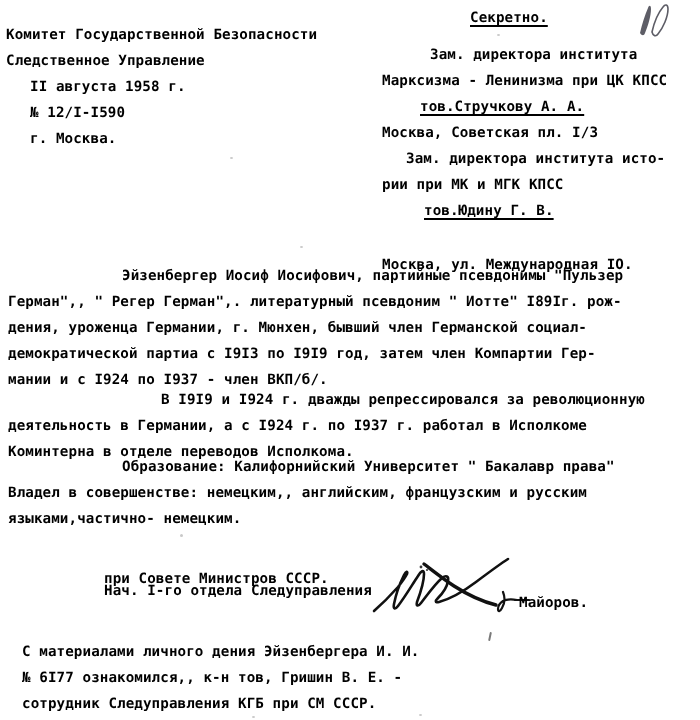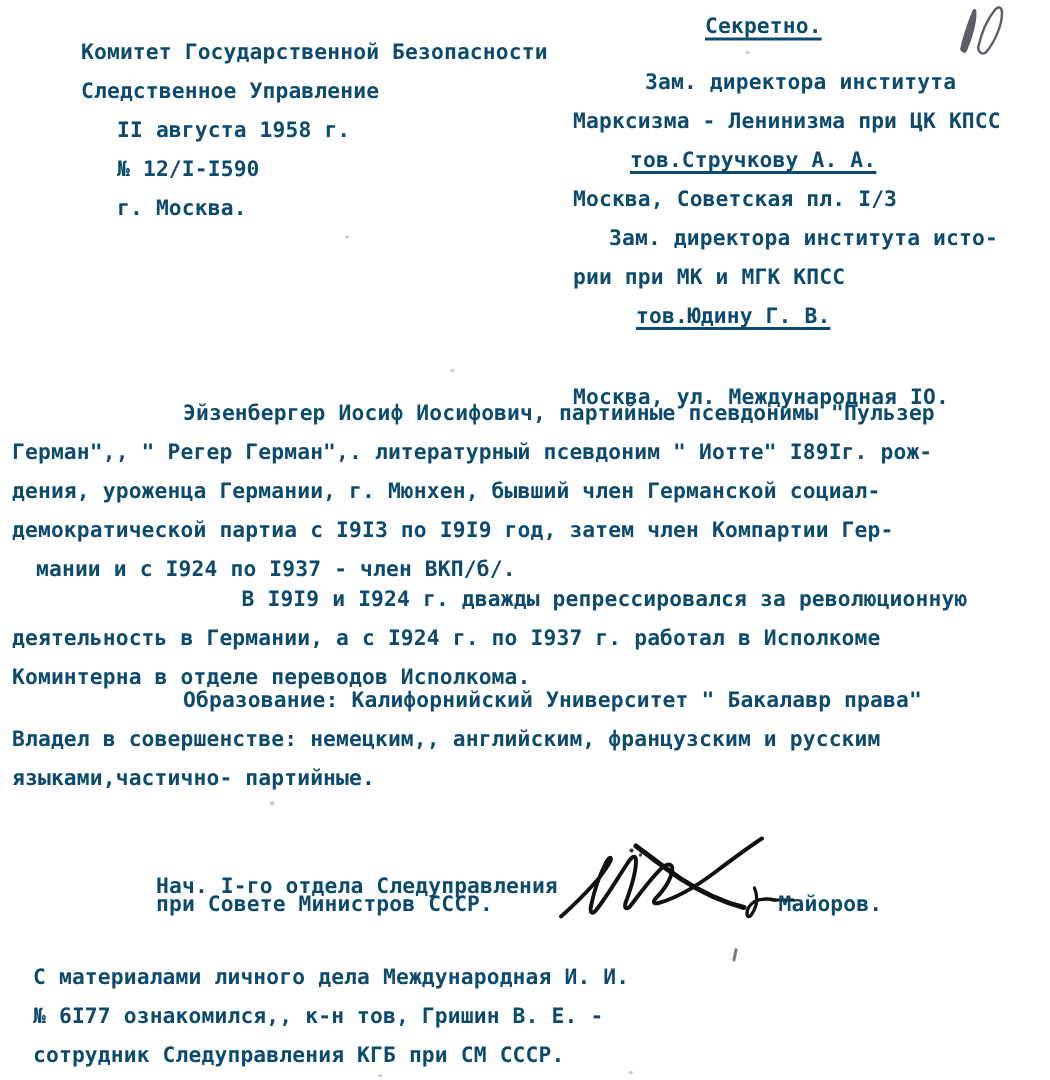--- a/index.html
+++ b/index.html
@@ -18,30 +18,30 @@
     -webkit-font-smoothing: none;
   }
   
   .tl {
     position: absolute;
     white-space: pre;
     font-family: "DejaVu Sans Mono", "Liberation Mono", monospace;
     font-size: 14.2px;
     line-height: 16px;
     letter-spacing: 0.1px;
-    color: #0c4a6e;
+    color: #000000;
     font-weight: 600;
     text-rendering: geometricPrecision;
   }
   .u {
     text-decoration: underline;
     text-decoration-thickness: 1.6px;
     text-underline-offset: 3px;
   }
-  .hdr-left .tl { font-size: 14.2px; margin-left: 48px; }
+  .hdr-left .tl { font-size: 14.2px; }
 
   
   .hand-mark {
     position: absolute;
     left: 632px;
     top: 2px;
     width: 44px;
     height: 38px;
   }
   .hand-mark svg { display: block; }
@@ -95,38 +95,38 @@
     <div class="tl" style="left:382px; top:177px;">рии при МК и МГК КПСС</div>
     <div class="tl u" style="left:424px; top:203px;">тов.Юдину Г. В.</div>
     <div class="tl" style="left:382px; top:229px;margin-top:28px;">Москва, ул. Международная IO.</div>
   </div>
 
   <div>
     <div class="tl" style="left:122px; top:268px;">Эйзенбергер Иосиф Иосифович, партийные псевдонимы "Пульзер</div>
     <div class="tl" style="left:8px;  top:294px;">Герман",, " Регер Герман",. литературный псевдоним " Иотте" I89Iг. рож-</div>
     <div class="tl" style="left:8px;  top:320px;">дения, уроженца Германии, г. Мюнхен, бывший член Германской социал-</div>
     <div class="tl" style="left:8px;  top:346px;">демократической партиа с I9I3 по I9I9 год, затем член Компартии Гер-</div>
-    <div class="tl" style="left:24px;  top:372px;">мании и с I924 по I937 - член ВКП/б/.</div>
+    <div class="tl" style="left:8px;  top:372px;">мании и с I924 по I937 - член ВКП/б/.</div>
   </div>
 
   <div>
     <div class="tl" style="left:122px; top:392px;padding-left:39px;">В I9I9 и I924 г. дважды репрессировался за революционную</div>
     <div class="tl" style="left:8px;  top:418px;">деятельность в Германии, а с I924 г. по I937 г. работал в Исполкоме</div>
     <div class="tl" style="left:8px;  top:444px;">Коминтерна в отделе переводов Исполкома.</div>
   </div>
 
   <div>
     <div class="tl" style="left:122px; top:459px;">Образование: Калифорнийский Университет " Бакалавр права"</div>
     <div class="tl" style="left:8px;  top:485px;">Владел в совершенстве: немецким,, английским, французским и русским</div>
-    <div class="tl" style="left:8px;  top:511px;">языками,частично- партийные.</div>
+    <div class="tl" style="left:8px;  top:511px;">языками,частично- немецким.</div>
   </div>
 
   <div>
     <div class="tl" style="left:104px; top:583px;">Нач. I-го отдела Следуправления</div>
-    <div class="tl" style="left:104px; top:595px;">при Совете Министров СССР.</div>
+    <div class="tl" style="left:104px; top:571px;">при Совете Министров СССР.</div>
 
     <div class="signature">
       <svg width="190" height="60" viewBox="0 0 190 60" aria-hidden="true">
         <path d="M2 55 C10 48, 18 40, 26 31 C30 26, 33 22, 35 18 C36 15, 34 15, 32 19
                  C28 27, 24 38, 22 48 C21 53, 23 54, 26 50 C33 41, 40 29, 46 20
                  C49 15, 52 13, 52 18 C52 26, 48 38, 45 46 C44 50, 46 51, 49 47
                  C56 38, 63 28, 70 22 C74 19, 77 20, 76 25 C75 31, 70 38, 66 42
                  C63 45, 63 47, 67 46 C78 43, 92 35, 104 26 C116 17, 128 8, 136 3" fill="none" stroke="#111111" stroke-width="2.6" stroke-linecap="round" stroke-linejoin="round"></path>
         <path d="M52 8 C60 14, 70 22, 82 30 C96 39, 112 46, 124 49" fill="none" stroke="#111111" stroke-width="3.4" stroke-linecap="round"></path>
         <path d="M131 36 C133 41, 133 47, 130 52 C128 56, 126 56, 126 53 C126 50, 128 47, 131 45
@@ -134,21 +134,21 @@
         <path d="M143 44 L157 44" fill="none" stroke="#111111" stroke-width="2" stroke-linecap="round"></path>
         <circle cx="49" cy="11" r="1.4" fill="#3a3a3a"></circle>
         <circle cx="55" cy="14" r="1.1" fill="#3a3a3a"></circle>
       </svg>
     </div>
 
     <div class="tl" style="left:519px; top:595px;">Майоров.</div>
   </div>
 
   <div>
-    <div class="tl" style="left:22px; top:644px;">С материалами личного дела Международная И. И.</div>
+    <div class="tl" style="left:22px; top:644px;">С материалами личного дения Эйзенбергера И. И.</div>
     <div class="tl" style="left:22px; top:670px;">№ 6I77 ознакомился,, к-н тов, Гришин В. Е. -</div>
     <div class="tl" style="left:22px; top:696px;text-align:right;">сотрудник Следуправления КГБ при СМ СССР.</div>
   </div>
 
   <div class="speck" style="left:300px; top:246px; width:3px; height:2px;"></div>
   <div class="speck" style="left:230px; top:157px; width:3px; height:2px;"></div>
   <div class="speck" style="left:497px; top:34px; width:3px; height:2px;"></div>
   <div class="speck" style="left:180px; top:534px; width:3px; height:3px;"></div>
   <div class="speck" style="left:419px; top:714px; width:3px; height:2px;"></div>
   <div class="speck" style="left:252px; top:716px; width:3px; height:2px;"></div>

